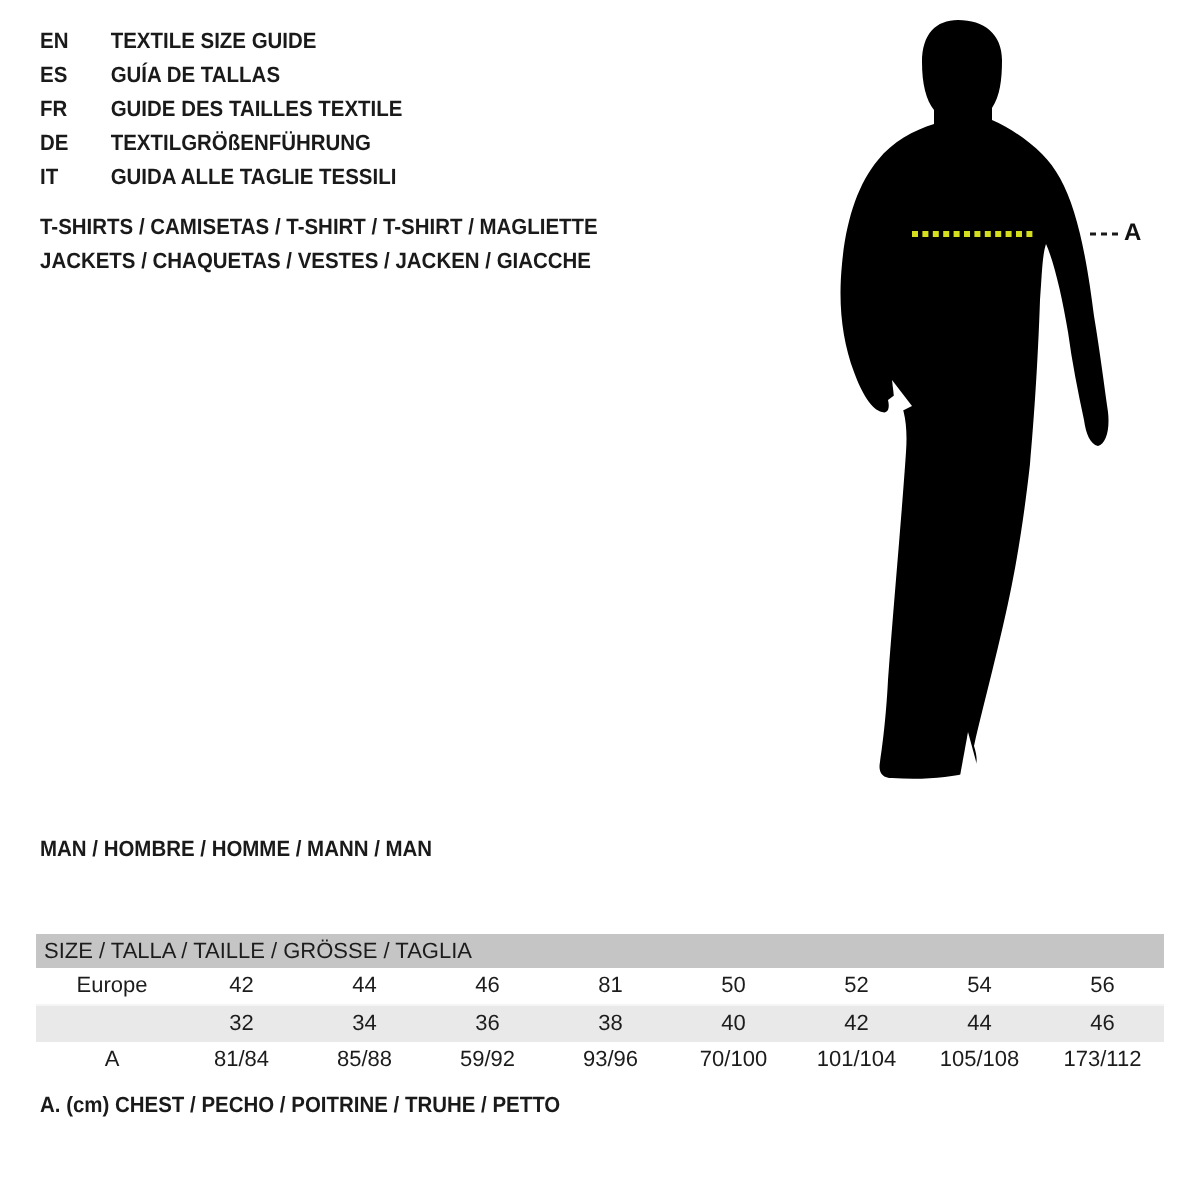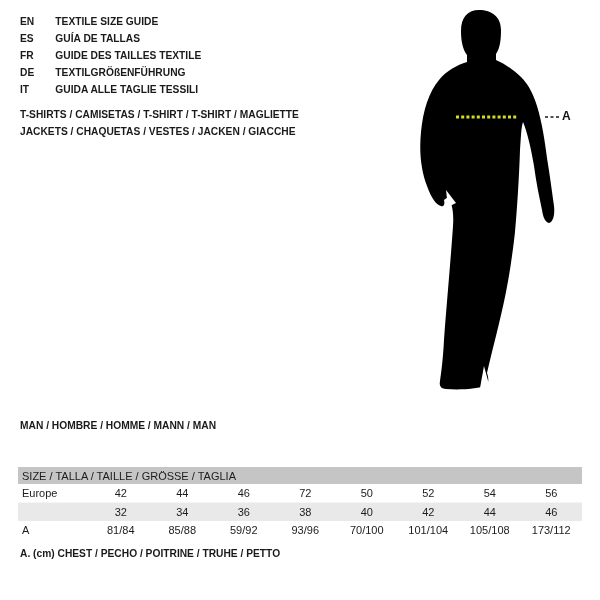--- a/index.html
+++ b/index.html
@@ -90,21 +90,21 @@
     overflow: hidden;
     white-space: nowrap;
   }
   #size-table tr.t-header td {
     background: #c5c5c5;
     text-align: left;
     padding-left: 4px;
     height: 17px;
   }
   #size-table td.row-label {
-    text-align: left;
+    text-align: center;
     padding-left: 4px;
   }
   #size-table tr.row-white td { background: #ffffff; }
   #size-table tr.row-gray td { background: #ececec; }
   #size-table tr.row-gray2 td { background: #e9e9e9; border-top: 1px solid #f5f5f5; }
   
   #footnote {
     position: absolute;
     left: 20px;
     top: 547px;
@@ -203,21 +203,21 @@
     </colgroup>
     <tbody>
       <tr class="t-header">
         <td colspan="9">SIZE / TALLA / TAILLE / GRÖSSE / TAGLIA</td>
       </tr>
       <tr class="row-white">
         <td class="row-label">Europe</td>
         <td>42</td>
         <td>44</td>
         <td>46</td>
-        <td>72</td>
+        <td>81</td>
         <td>50</td>
         <td>52</td>
         <td>54</td>
         <td>56</td>
       </tr>
       <tr class="row-gray row-gray2">
         <td class="row-label"></td>
         <td>32</td>
         <td>34</td>
         <td>36</td>

